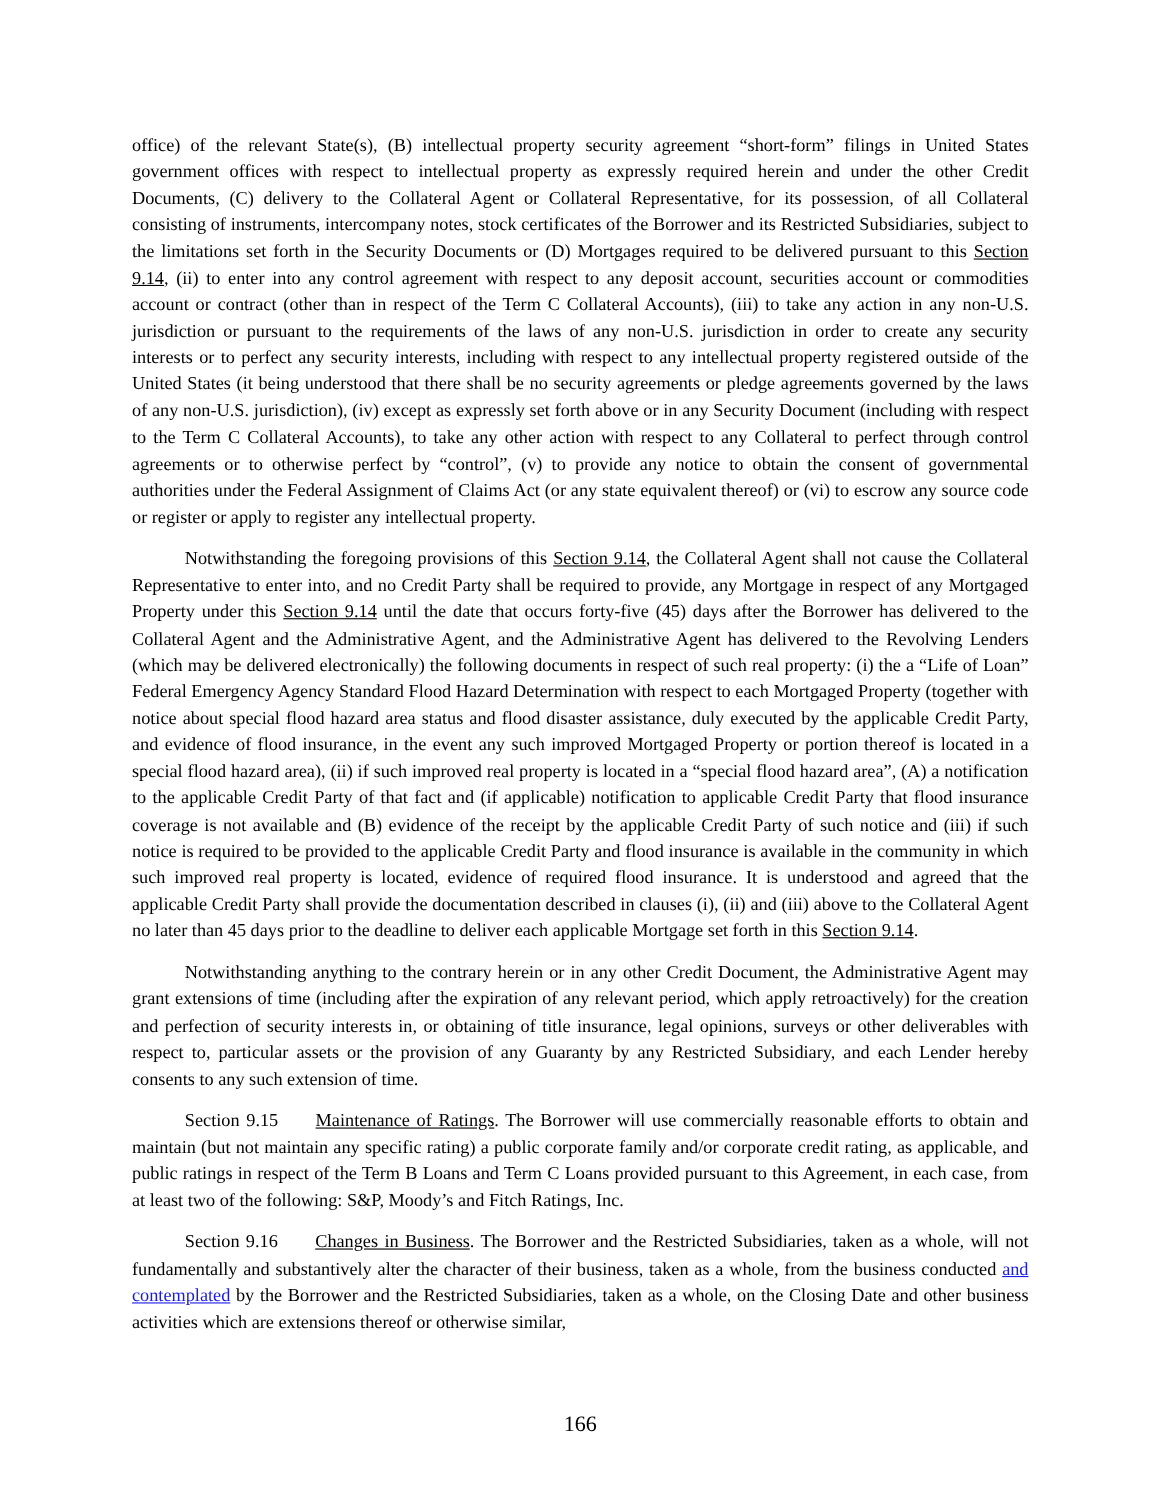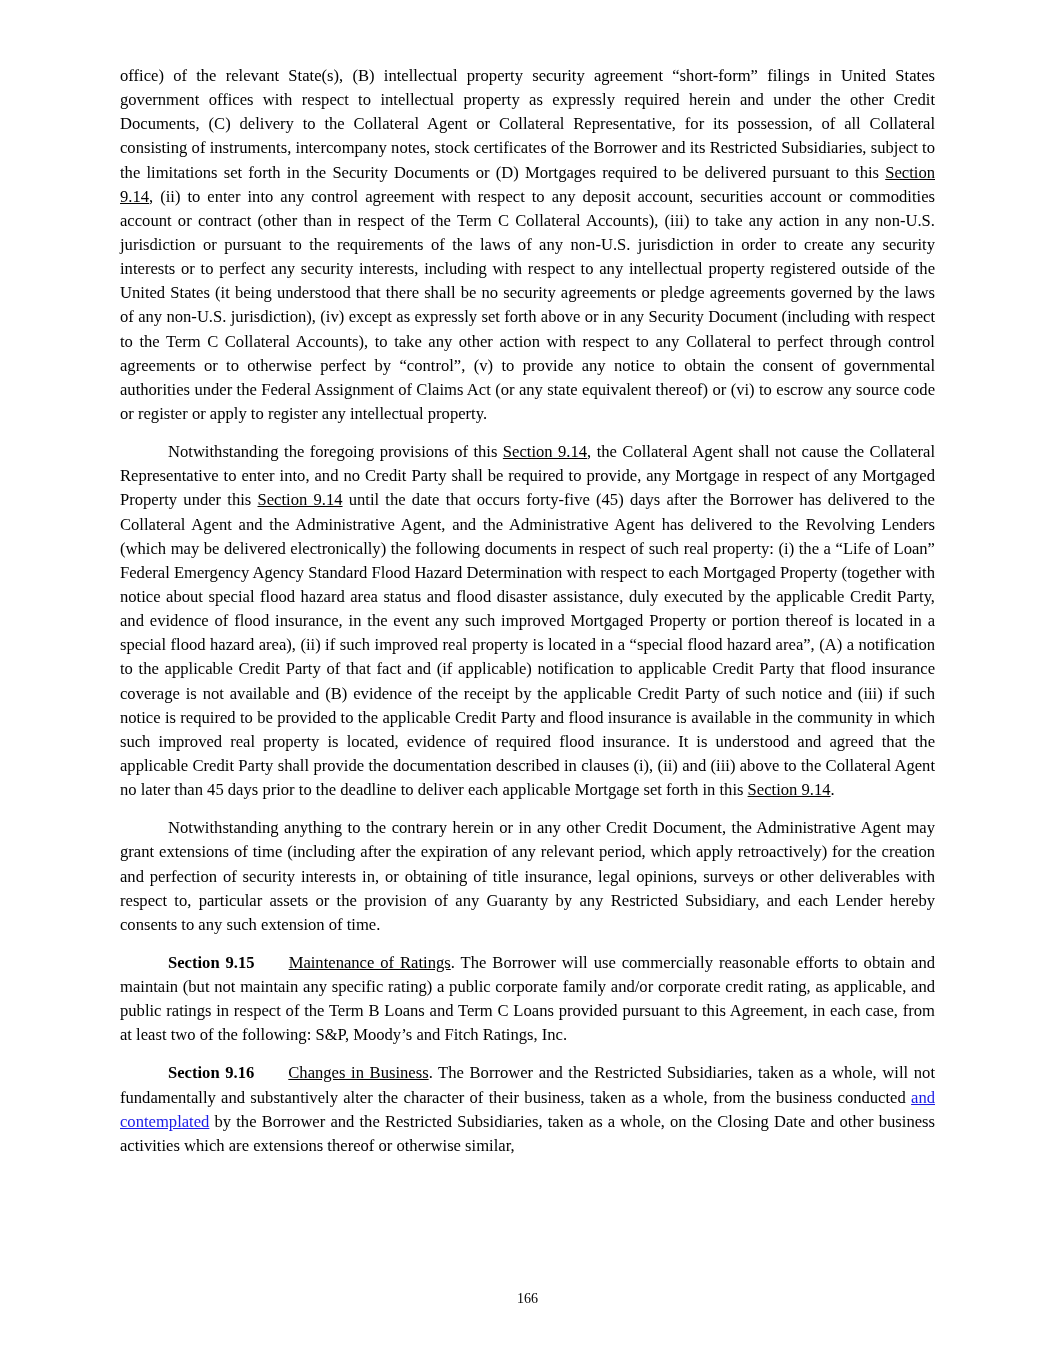--- a/index.html
+++ b/index.html
@@ -11,21 +11,21 @@
     width: 1055px;
     height: 1365px;
     font-family: "Liberation Serif", "DejaVu Serif", serif;
     color: #000000;
   }
   .page {
     position: relative;
     width: 1055px;
     height: 1365px;
     box-sizing: border-box;
-    padding: 64px 120px 40px 120px;
+    padding: 120px 120px 40px 120px;
   }
   .doc-body {
     font-size: 16.6px;
     line-height: 1.455;
     text-align: justify;
     text-justify: inter-word;
   }
   p.para {
     margin: 0 0 14px 0;
     text-align: justify;
@@ -33,41 +33,41 @@
   p.para.indent {
     text-indent: 48px;
   }
   p.para.noindent {
     text-indent: 0;
   }
   .u {
     text-decoration: underline;
   }
   .section-num {
-    font-weight: bold;
+    font-weight: normal;
   }
   .section-head {
     font-weight: normal;
     text-decoration: underline;
   }
   .ins {
     color: #1a1ae6;
     text-decoration: underline;
   }
   .tab-gap {
     display: inline-block;
     width: 34px;
   }
   .page-number {
     position: absolute;
     left: 0;
     right: 0;
     bottom: 58px;
     text-align: center;
-    font-size: 14px;
+    font-size: 20px;
     font-family: "Liberation Serif", "DejaVu Serif", serif;
   }
 </style>
 </head>
 <body>
 
 <div class="page">
   <div class="doc-body" id="doc-body">
       <p class="para noindent"><span>office) of the relevant State(s), (B) intellectual property security agreement “short-form” filings in United States government offices with respect to intellectual property as expressly required herein and under the other Credit Documents, (C) delivery to the Collateral Agent or Collateral Representative, for its possession, of all Collateral consisting of instruments, intercompany notes, stock certificates of the Borrower and its Restricted Subsidiaries, subject to the limitations set forth in the Security Documents or (D) Mortgages required to be delivered pursuant to this </span><span class="u">Section 9.14</span><span>, (ii) to enter into any control agreement with respect to any deposit account, securities account or commodities account or contract (other than in respect of the Term C Collateral Accounts), (iii) to take any action in any non-U.S. jurisdiction or pursuant to the requirements of the laws of any non-U.S. jurisdiction in order to create any security interests or to perfect any security interests, including with respect to any intellectual property registered outside of the United States (it being understood that there shall be no security agreements or pledge agreements governed by the laws of any non-U.S. jurisdiction), (iv) except as expressly set forth above or in any Security Document (including with respect to the Term C Collateral Accounts), to take any other action with respect to any Collateral to perfect through control agreements or to otherwise perfect by “control”, (v) to provide any notice to obtain the consent of governmental authorities under the Federal Assignment of Claims Act (or any state equivalent thereof) or (vi) to escrow any source code or register or apply to register any intellectual property.</span></p>
       <p class="para indent"><span>Notwithstanding the foregoing provisions of this </span><span class="u">Section 9.14</span><span>, the Collateral Agent shall not cause the Collateral Representative to enter into, and no Credit Party shall be required to provide, any Mortgage in respect of any Mortgaged Property under this </span><span class="u">Section 9.14</span><span> until the date that occurs forty-five (45) days after the Borrower has delivered to the Collateral Agent and the Administrative Agent, and the Administrative Agent has delivered to the Revolving Lenders (which may be delivered electronically) the following documents in respect of such real property:  (i) the a “Life of Loan” Federal Emergency Agency Standard Flood Hazard Determination with respect to each Mortgaged Property (together with notice about special flood hazard area status and flood disaster assistance, duly executed by the applicable Credit Party, and evidence of flood insurance, in the event any such improved Mortgaged Property or portion thereof is located in a special flood hazard area), (ii) if such improved real property is located in a “special flood hazard area”, (A) a notification to the applicable Credit Party of that fact and (if applicable) notification to applicable Credit Party that flood insurance coverage is not available and (B) evidence of the receipt by the applicable Credit Party of such notice and (iii) if such notice is required to be provided to the applicable Credit Party and flood insurance is available in the community in which such improved real property is located, evidence of required flood insurance.  It is understood and agreed that the applicable Credit Party shall provide the documentation described in clauses (i), (ii) and (iii) above to the Collateral Agent no later than 45 days prior to the deadline to deliver each applicable Mortgage set forth in this </span><span class="u">Section 9.14</span><span>.</span></p>

